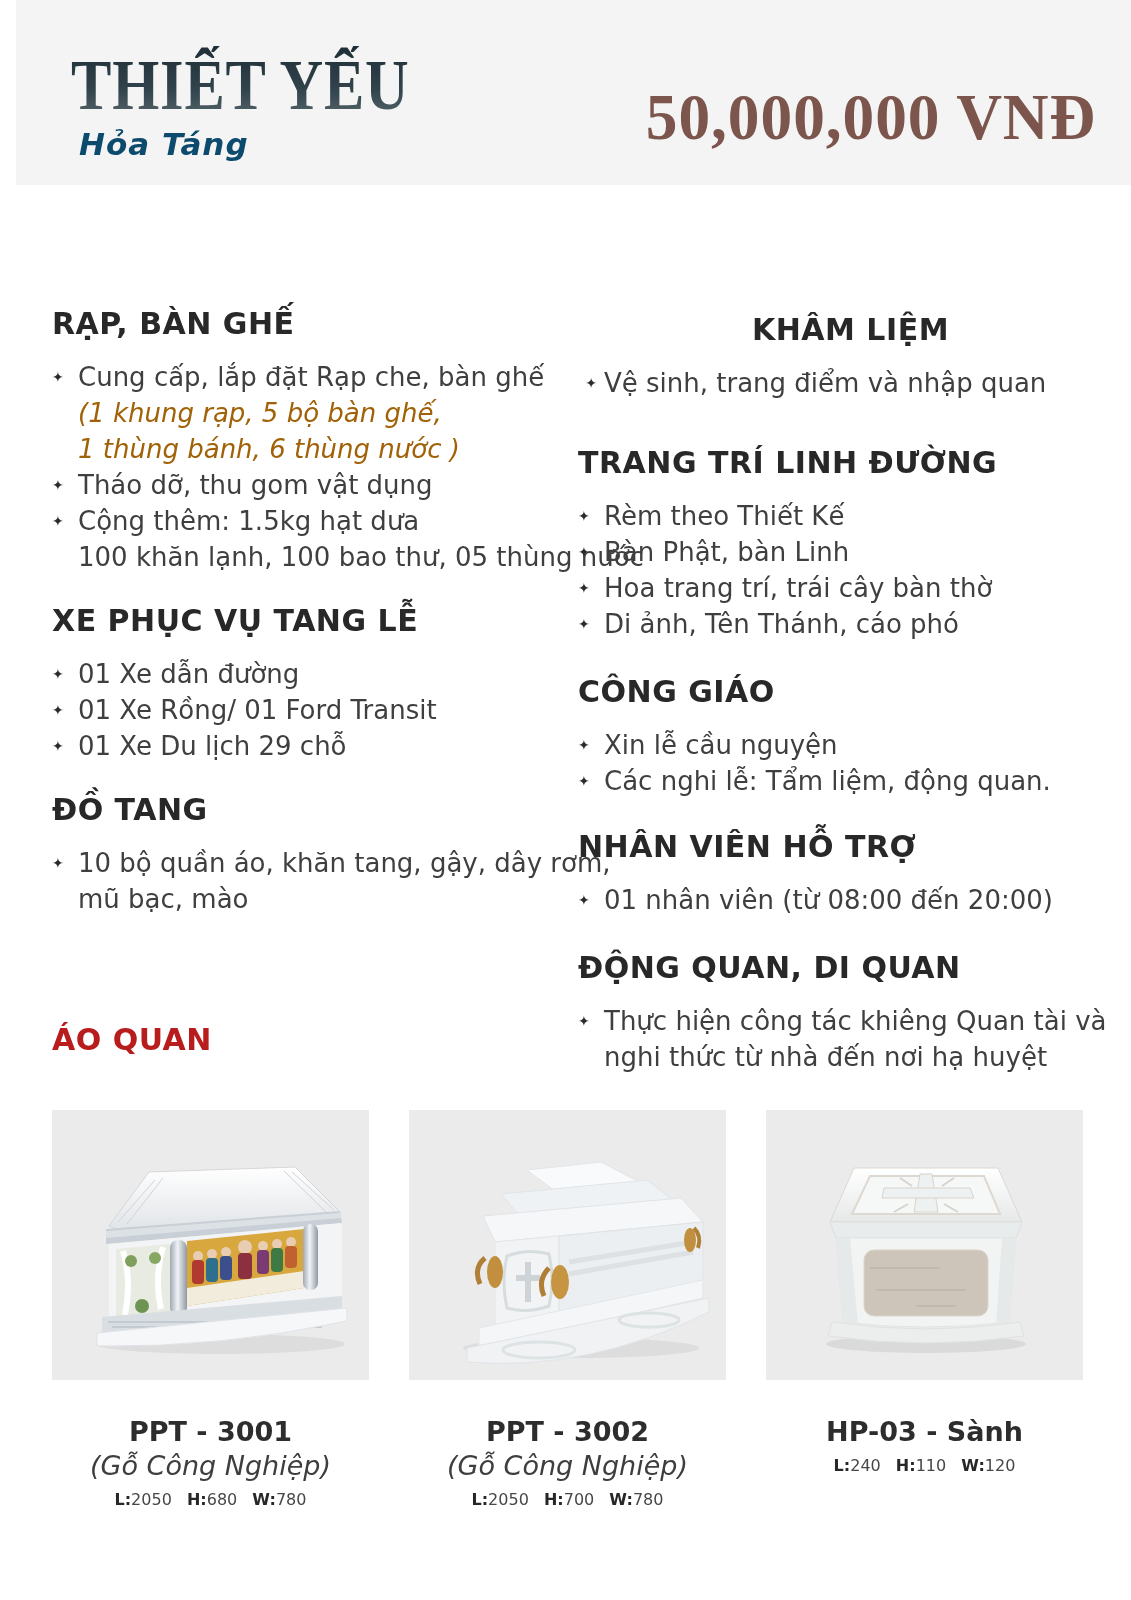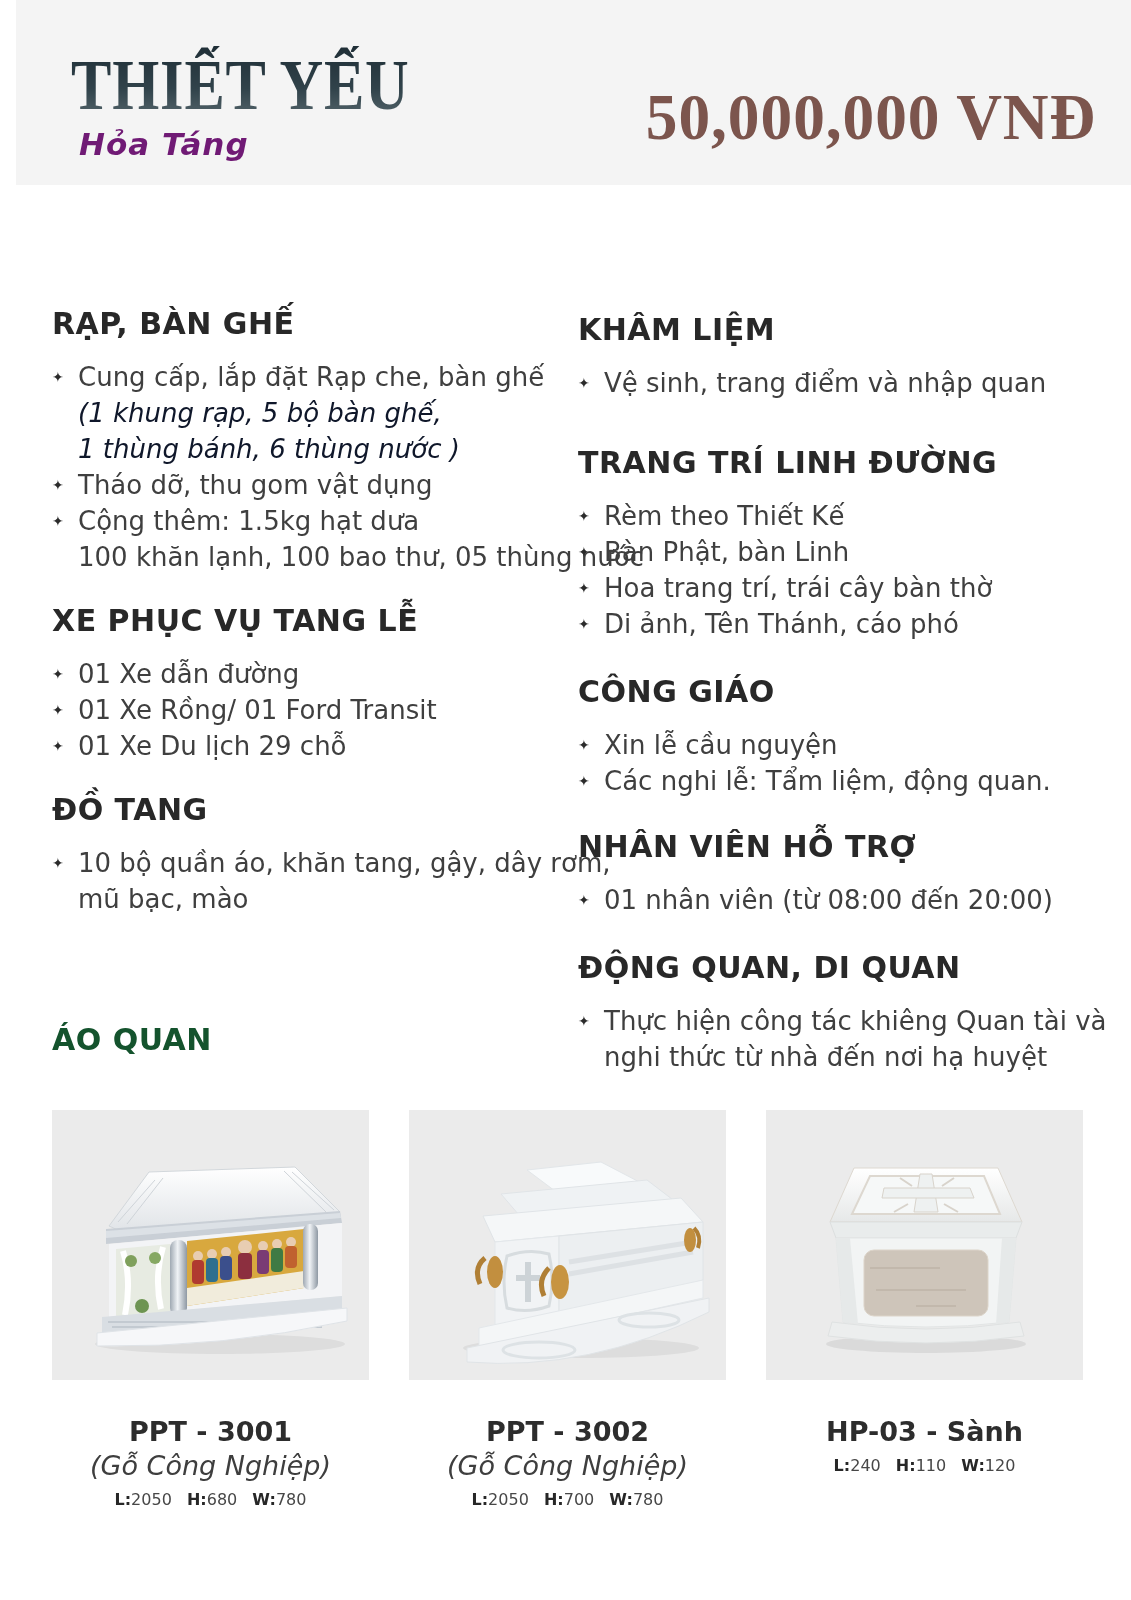--- a/index.html
+++ b/index.html
@@ -14,53 +14,53 @@
   .brand-title {
     font-family:"Liberation Serif","DejaVu Serif",serif; font-weight:700;
     font-size:72px; line-height:78px; letter-spacing:1px; white-space:nowrap;
     color:#2c3b43;
     background:linear-gradient(180deg,#1f2e36 0%,#31434b 55%,#5b6b71 100%);
     -webkit-background-clip:text; background-clip:text; -webkit-text-fill-color:transparent;
     transform:scaleX(0.84); transform-origin:left center;
   }
   .brand-sub {
     margin-top:2px; padding-left:8px; font-size:31px; line-height:36px;
-    font-style:italic; font-weight:600; color:#701a75; letter-spacing:1px;
+    font-style:italic; font-weight:600; color:#0c4a6e; letter-spacing:1px;
   }
   .price {
     position:absolute; right:51px; top:82px; white-space:nowrap;
     font-family:"Liberation Serif","DejaVu Serif",serif; font-weight:700;
     font-size:66px; line-height:70px; letter-spacing:1px; color:#7c554d;
     transform:scaleX(0.96); transform-origin:right center;
   }
   
   .col { position:absolute; }
   .col-left  { left:52px;  top:300px; width:505px; }
   .col-right { left:578px; top:310px; width:545px; }
   .sec h2 {
     margin:0; font-size:30px; line-height:40px; font-weight:700;
     color:#282828; letter-spacing:.5px; white-space:nowrap;
   }
   .rows { margin-top:15px; }
   .row { display:flex; align-items:flex-start; font-size:26px; line-height:36px; white-space:nowrap; color:#3f3f3f; }
   .row .bullet { flex:0 0 26px; width:26px; font-size:14px; line-height:36px; color:#2b2b2b; }
   .row.cont { padding-left:26px; }
-  .row.it { font-style:italic; color:#0f172a; }
+  .row.it { font-style:italic; color:#a16207; }
   .col-left  .sec:nth-child(1) { margin-top:4px; }
   .col-left  .sec:nth-child(2) { margin-top:26px; }
   .col-left  .sec:nth-child(3) { margin-top:26px; }
-  .col-right .sec:nth-child(1) { margin-top:0; }
+  .col-right .sec:nth-child(1) { margin-top:0;text-align:center; }
   .col-right .sec:nth-child(2) { margin-top:42px; }
   .col-right .sec:nth-child(3) { margin-top:30px; }
   .col-right .sec:nth-child(4) { margin-top:28px; }
   .col-right .sec:nth-child(5) { margin-top:30px; }
   
   .aoquan {
     position:absolute; left:52px; top:1020px; margin:0;
-    font-size:30px; line-height:40px; font-weight:700; color:#14532d; letter-spacing:.5px;
+    font-size:30px; line-height:40px; font-weight:700; color:#b91c1c; letter-spacing:.5px;
   }
   .cards, .captions { position:absolute; left:52px; display:flex; gap:40px; }
   .cards { top:1110px; }
   .card { width:317px; height:270px; background:#ebebeb; overflow:hidden; }
   .captions { top:1415px; }
   .cap { width:317px; text-align:center; }
   .p-name { font-size:27px; line-height:34px; font-weight:700; color:#2d2d2d; }
   .p-mat  { font-size:27px; line-height:34px; font-style:italic; color:#3e3e3e; }
   .p-dims { font-size:16px; line-height:33px; color:#474747; }
   .p-dims b { font-weight:700; color:#272727; }

